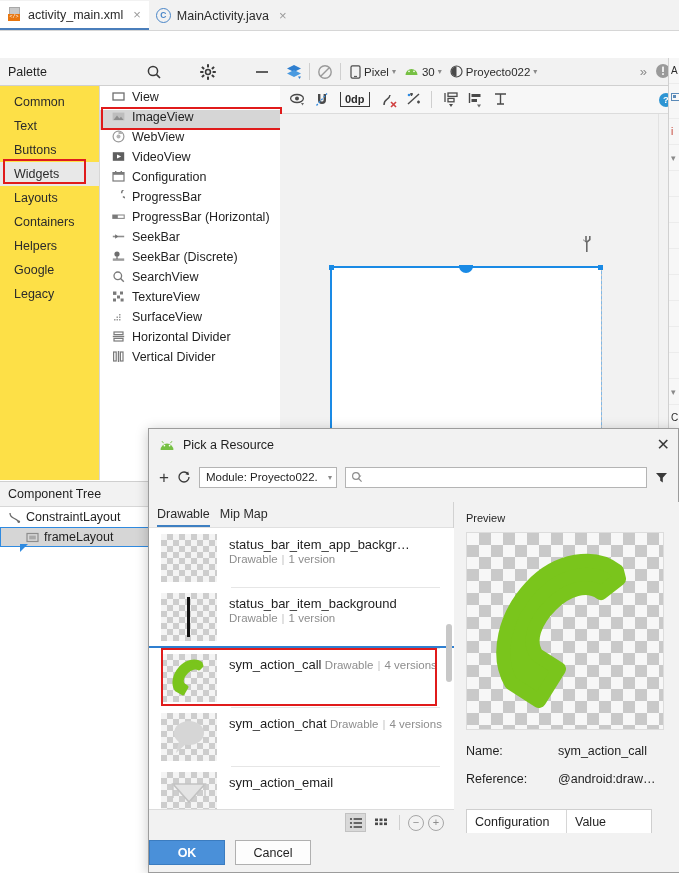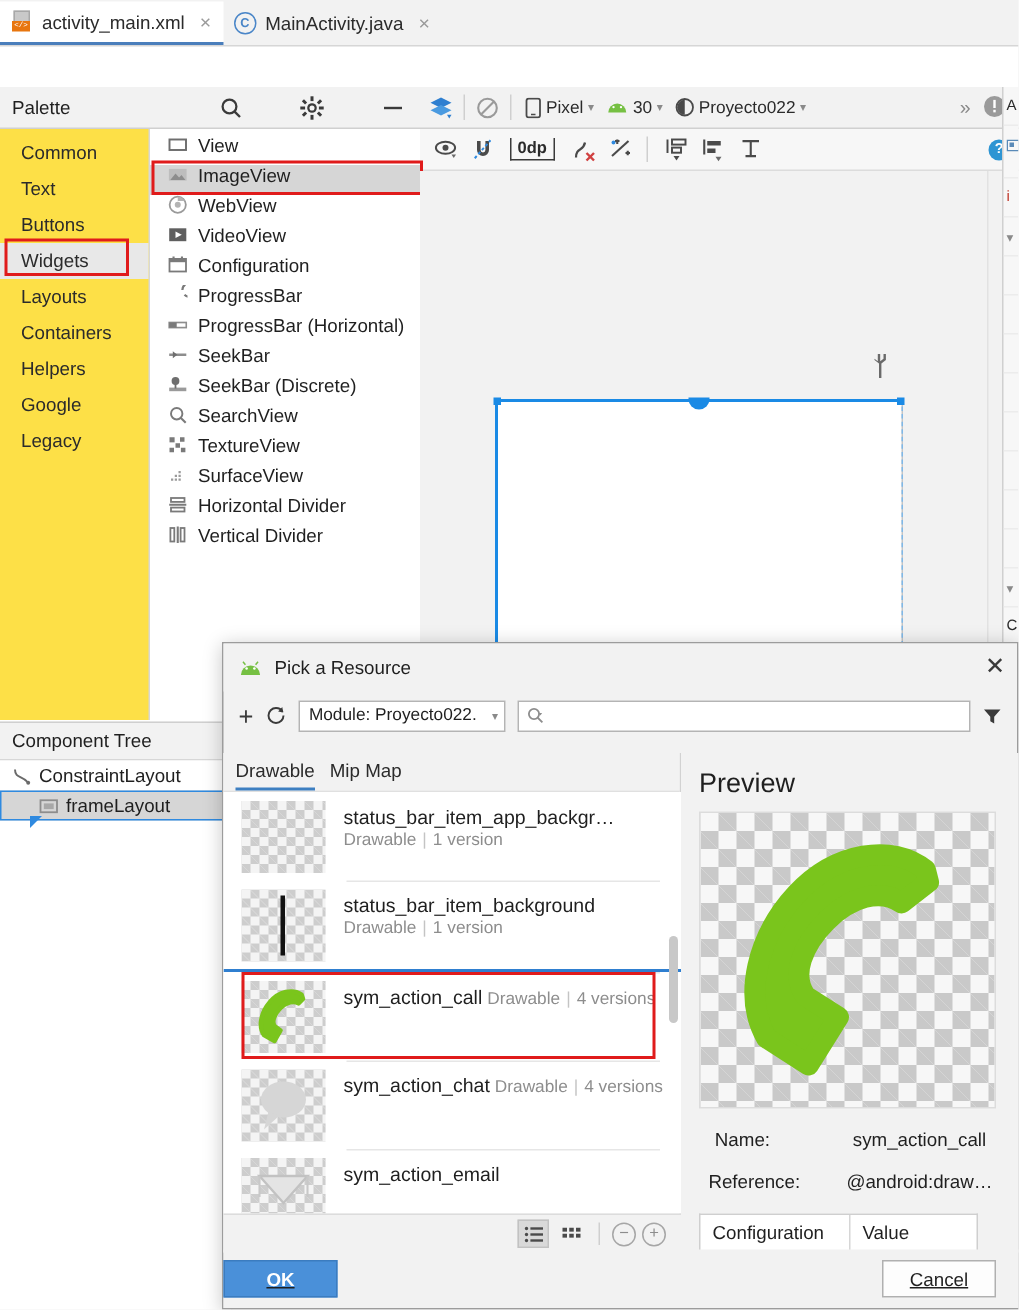--- a/index.html
+++ b/index.html
@@ -232,47 +232,46 @@
     position: absolute; left: 0; bottom: 0; width: 305px; height: 26px;
     background: #f2f2f2; border-top: 1px solid #dcdcdc;
     display: flex; align-items: center; justify-content: flex-end; gap: 4px; padding-right: 10px;
   }
   .vbtn { width: 21px; height: 19px; display: flex; align-items: center; justify-content: center; }
   .vbtn.on { background: #d9d9d9; border: 1px solid #c2c2c2; }
   .zsep { width: 1px; height: 15px; background: #cfcfcf; margin: 0 4px; }
   .zbtn { width: 16px; height: 16px; border-radius: 50%; border: 1.4px solid #a6a6a6; color: #8d8d8d;
           font-size: 11px; line-height: 13px; text-align: center; }
 
-  .prev-lbl { font-size: 18px; margin-bottom: 8px; }
+  .prev-lbl { font-size: 11px; margin-bottom: 8px; }
   .prev-box {
     width: 198px; height: 198px; position: relative; overflow: hidden;
     background-image:
       linear-gradient(45deg, #c9c9c9 25%, transparent 25%, transparent 75%, #c9c9c9 75%),
       linear-gradient(45deg, #c9c9c9 25%, transparent 25%, transparent 75%, #c9c9c9 75%);
     background-size: 24px 24px;
     background-position: 0 0, 12px 12px;
     background-color: #f7f7f7;
     border: 1px solid #dcdcdc;
   }
-  .kv { display: flex; font-size: 12.5px; margin-top: 14px; justify-content: center; }
+  .kv { display: flex; font-size: 12.5px; margin-top: 14px; }
   .kv .k { width: 92px; color: #1f1f1f; }
   .kv .v { color: #1f1f1f; white-space: nowrap; }
   .cfg-table {
     position: absolute; left: 12px; bottom: 0; width: 186px; height: 26px;
     background: #fff; border: 1px solid #cfcfcf; border-bottom: none;
     display: flex; font-size: 12.5px;
   }
   .cfg-table .c { padding: 5px 8px; }
   .cfg-table .c1 { width: 100px; border-right: 1px solid #d6d6d6; }
 
   .dlg-btnbar {
     position: absolute; left: 0; bottom: 0; width: 531px; height: 39px;
-    display: flex; align-items: center; justify-content: space-between; gap: 10px; padding-right: 16px;
+    display: flex; align-items: center; justify-content: flex-start; gap: 10px; padding-right: 16px;
     background: #f2f2f2;
-    text-decoration: underline;
   }
   .btn { height: 25px; min-width: 76px; font-size: 12.5px; border: 1px solid #b0b0b0;
          background: #fdfdfd; display: flex; align-items: center; justify-content: center; }
   .btn.primary { background: #4a90d9; border-color: #3b7cc0; color: #fff; font-weight: bold; }
 
   
   .phone-glyph { position: absolute; left: 0; top: 0; width: 100%; height: 100%; }
 </style>
 </head>
 <body>

